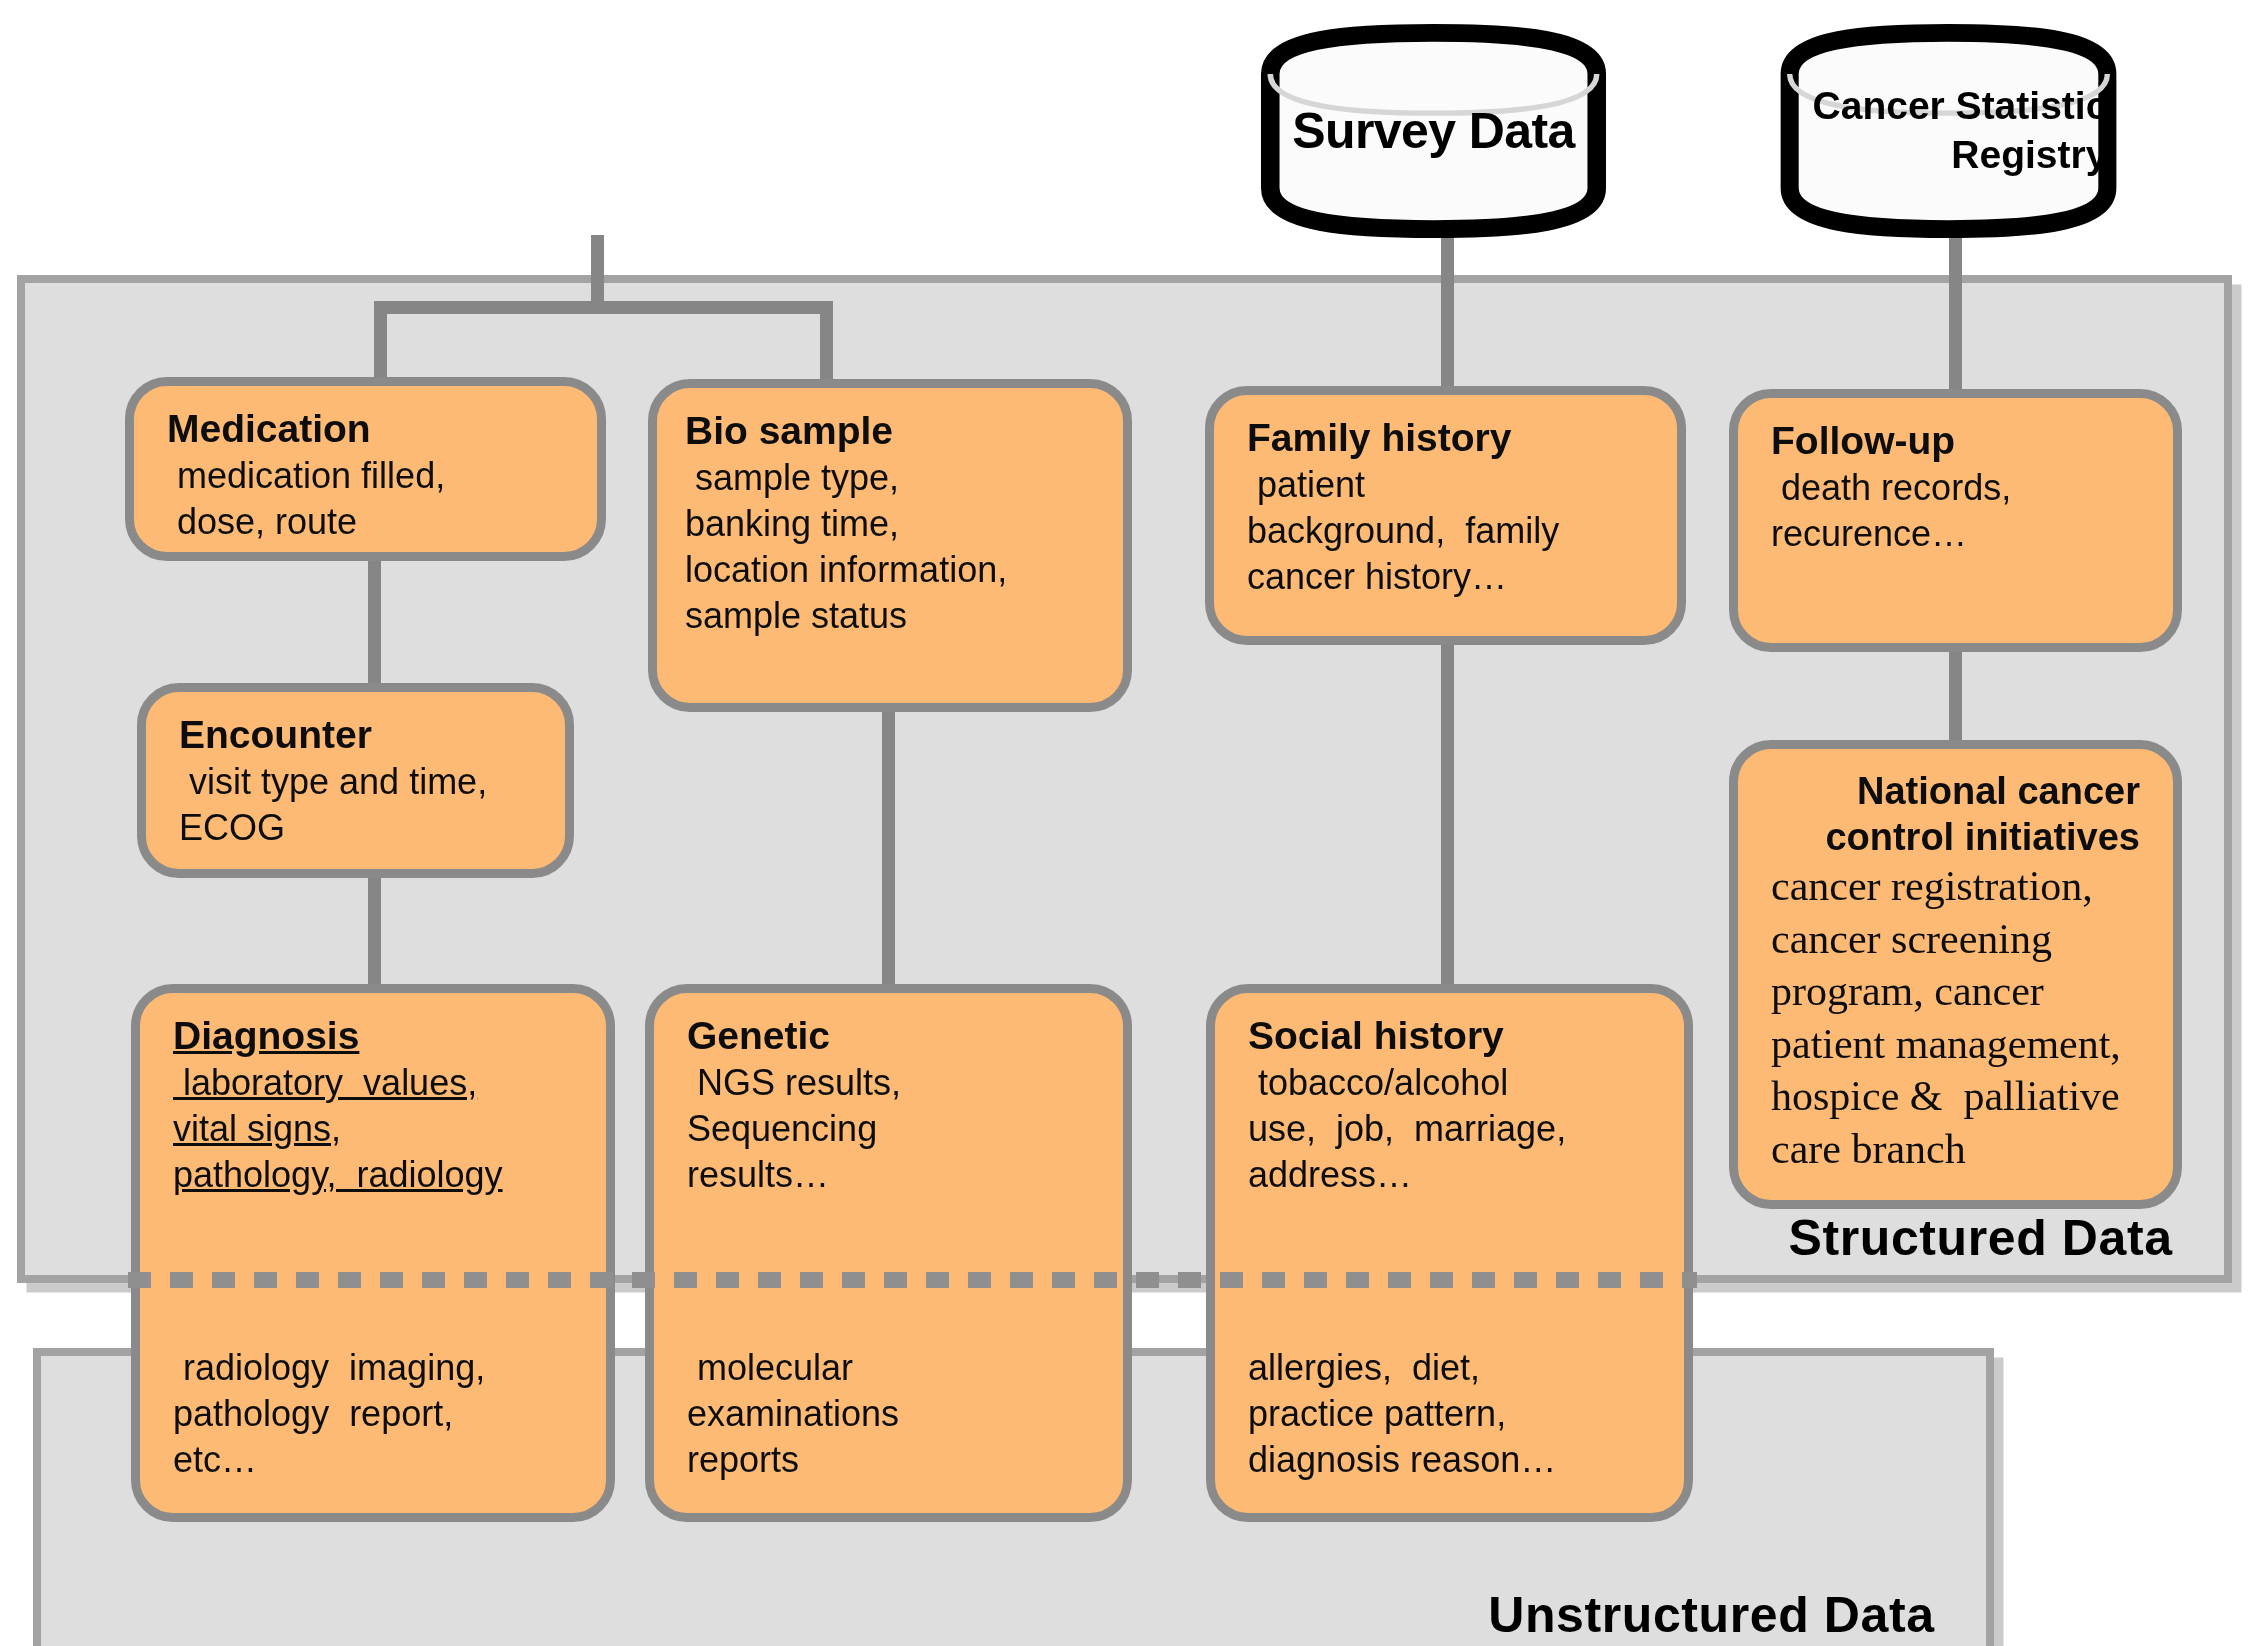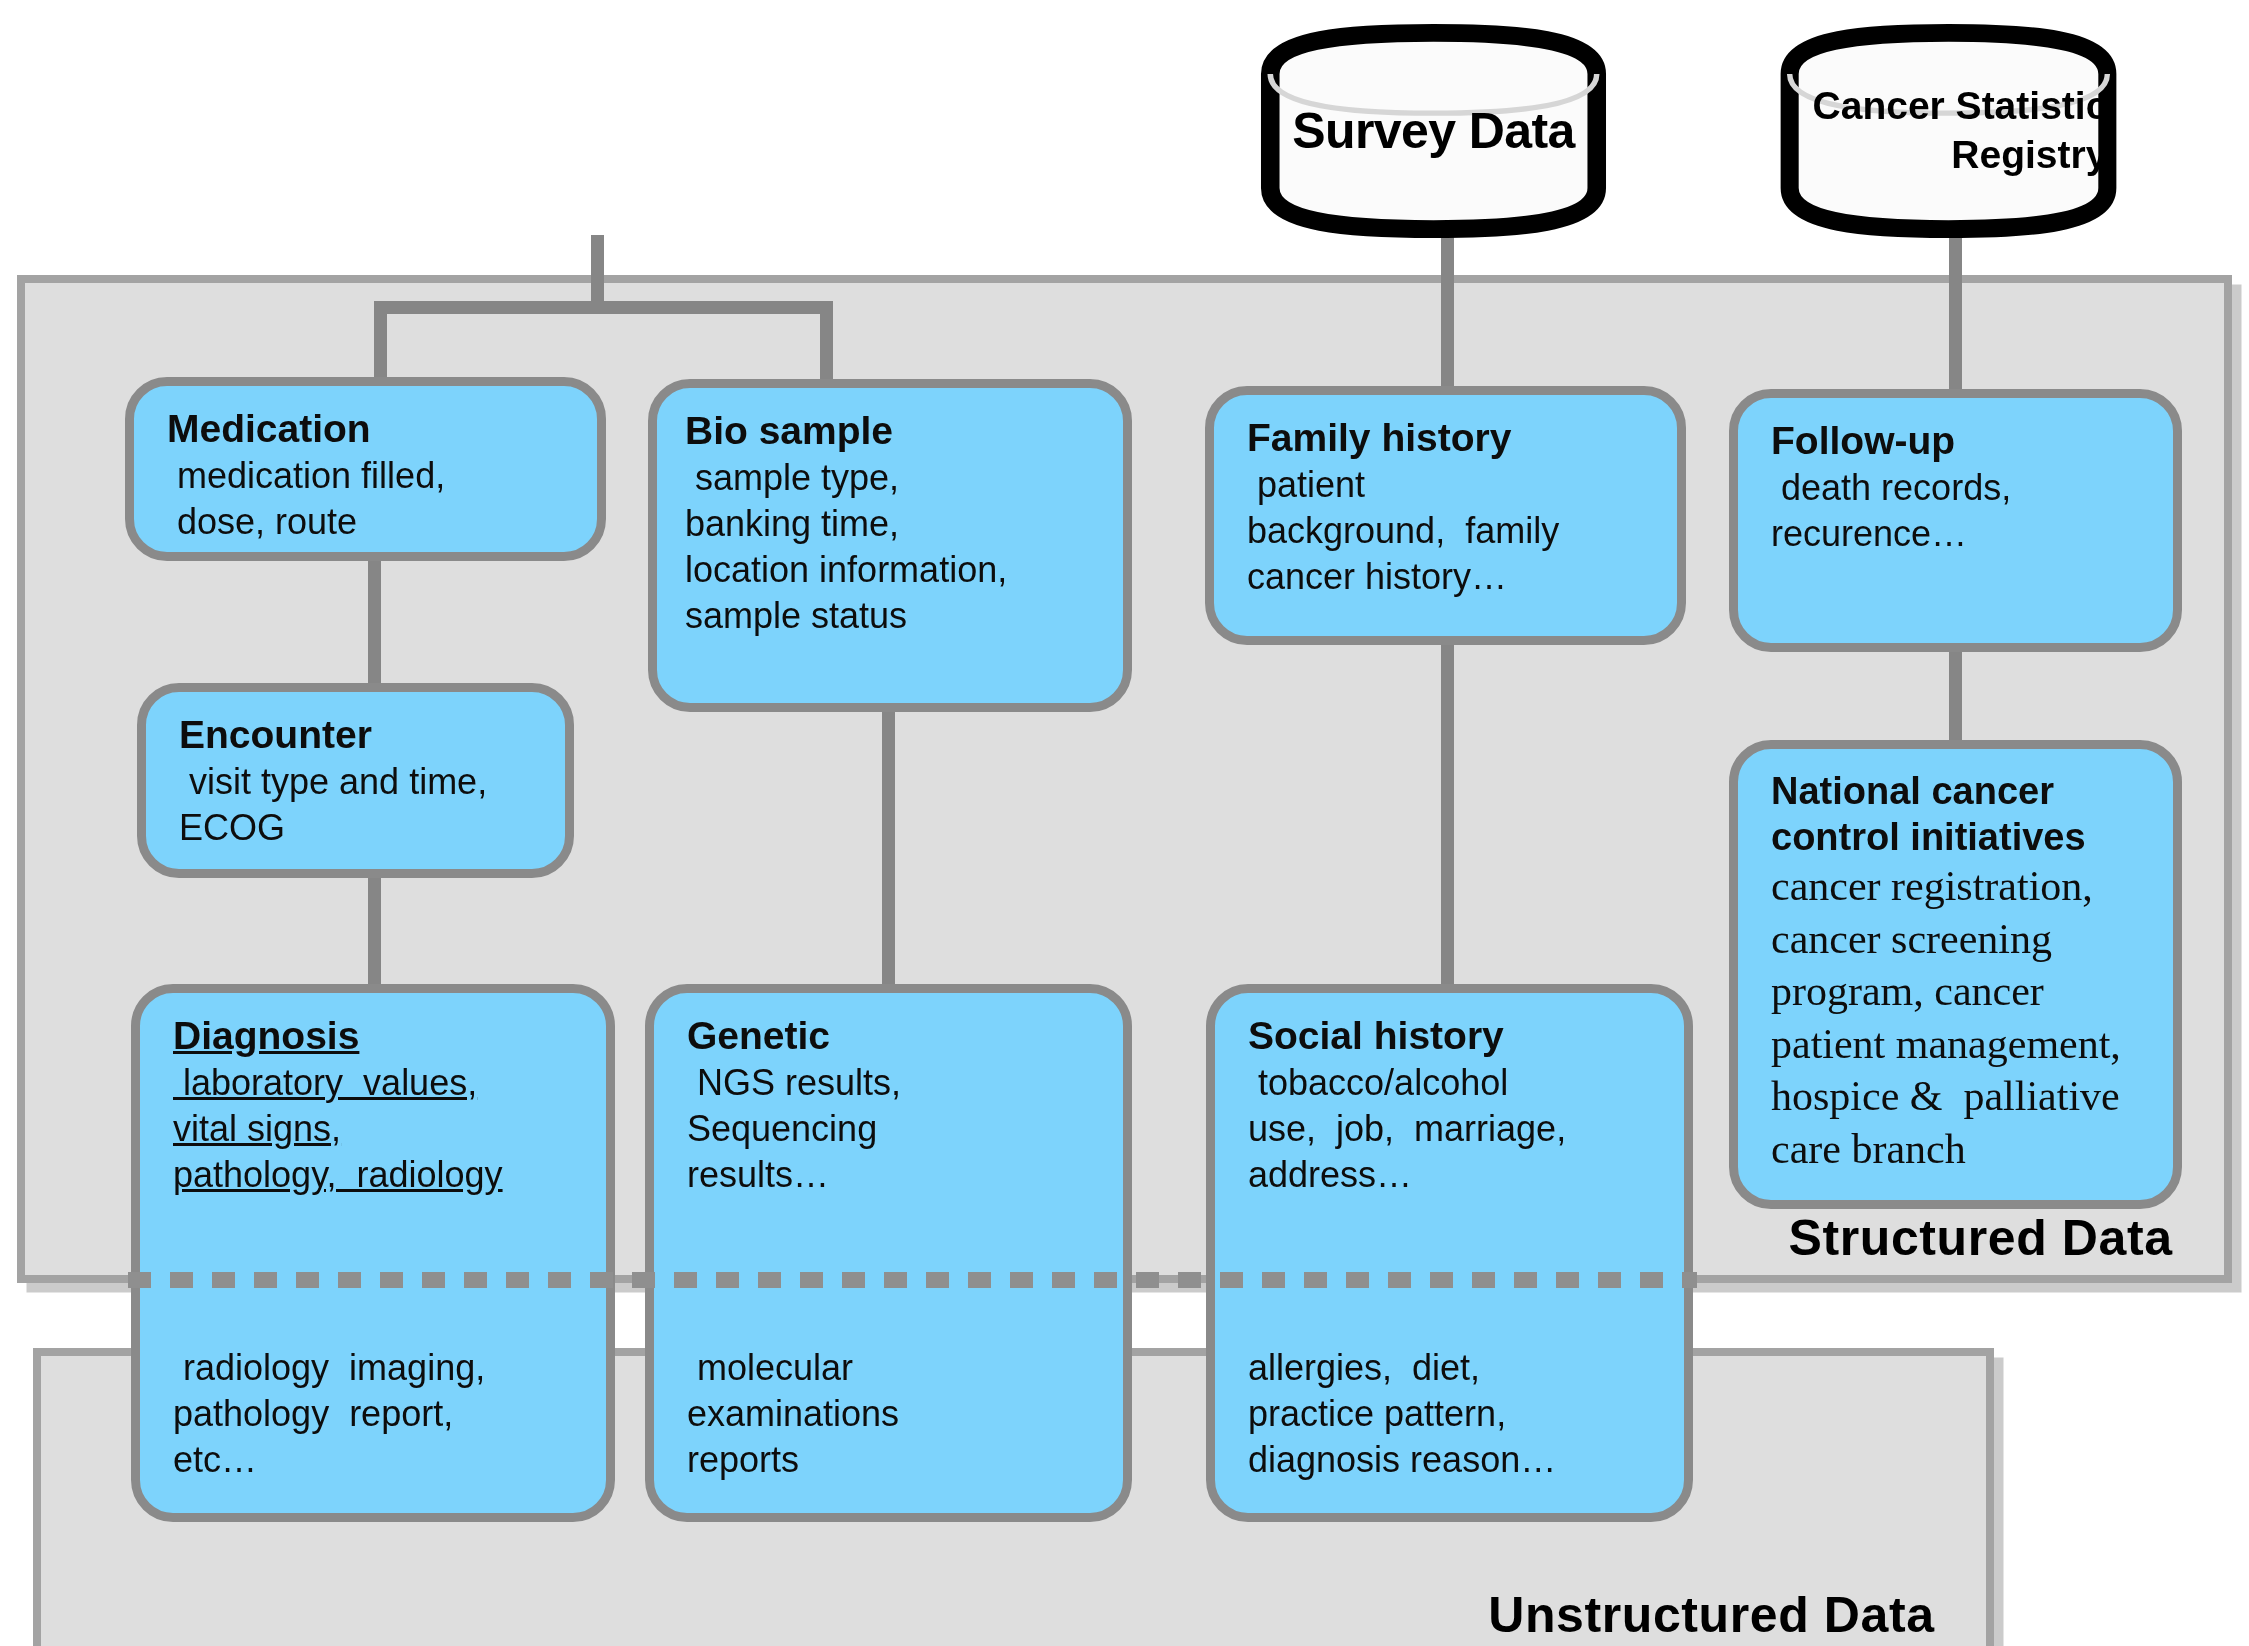--- a/index.html
+++ b/index.html
@@ -12,21 +12,21 @@
     box-sizing:border-box; z-index:1;
     box-shadow:9.5px 9.5px 0 rgba(140,140,140,0.45);
   }
   .region-label {
     position:absolute; right:51px; bottom:8.3px;
     font-weight:bold; font-size:50px; color:#000;
     letter-spacing:0.6px; white-space:nowrap;
   }
   .line { position:absolute; background:#868686; z-index:2; }
   .node {
-    position:absolute; background:#7dd3fc; border:9.5px solid #8a8a8a;
+    position:absolute; background:#fdba74; border:9.5px solid #8a8a8a;
     border-radius:42px; box-sizing:border-box; padding:20px 33px; z-index:3;
   }
   .node .title { font-weight:bold; font-size:39px; line-height:1.2; white-space:pre-wrap; }
   .node .body  { font-size:36px; line-height:1.28; white-space:pre-wrap; }
   .node .body.small { font-size:42px; line-height:1.25;font-family:Liberation Serif, serif; }
   .node .lower { position:absolute; left:33px; right:24px; top:352px; }
   .dashes {
     position:absolute; left:128px; top:1272px; width:1569px; height:15.5px; z-index:5;
     background:repeating-linear-gradient(90deg,#8f8f8f 0,#8f8f8f 22.6px,rgba(0,0,0,0) 22.6px,rgba(0,0,0,0) 42px);
   }
@@ -109,21 +109,21 @@
 recurence…</div>
   </div>
 
   <div class="node" style="left:137px; top:683px; width:437px; height:195px;">
     <div class="title">Encounter</div>
     <div class="body"> visit type and time,
 ECOG</div>
   </div>
 
   <div class="node" style="left:1729px; top:740px; width:453px; height:469px;">
-    <div class="title" style="font-size:38px;">National cancer
+    <div class="title" style="font-size:38px;text-align:right;">National cancer
 control initiatives</div>
     <div class="body small">cancer registration,
 cancer screening
 program, cancer
 patient management,
 hospice &amp;  palliative
 care branch</div>
   </div>
 
   <div class="node" style="left:131px; top:984px; width:484px; height:538px;text-decoration:underline;">

